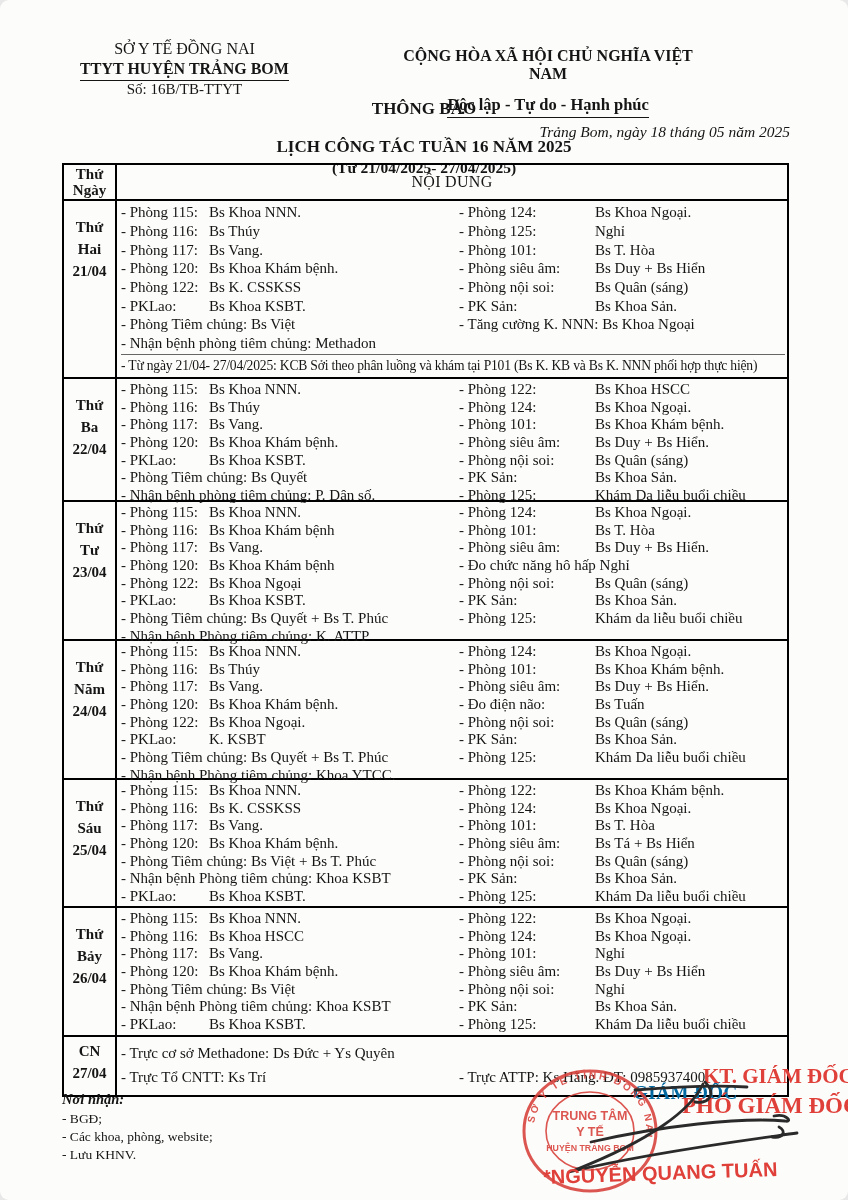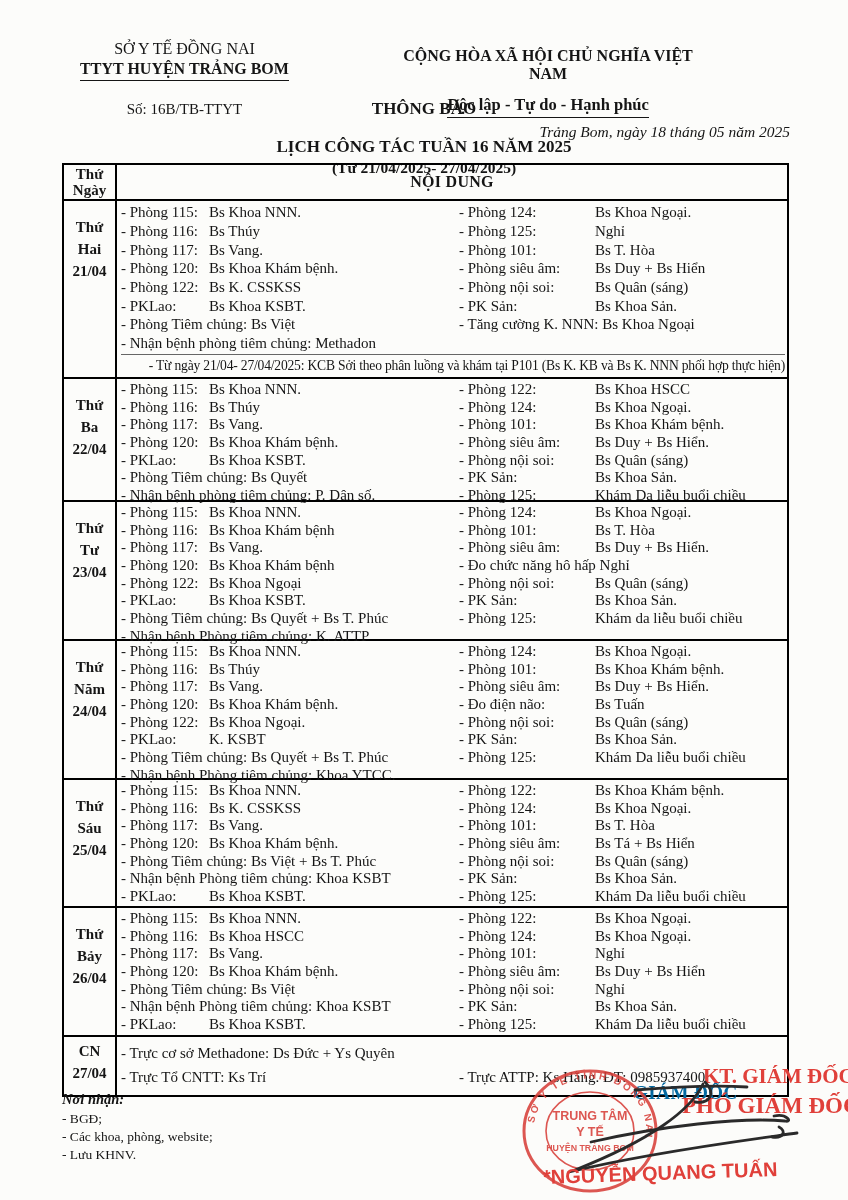--- a/index.html
+++ b/index.html
@@ -1,26 +1,27 @@
 <!DOCTYPE html>
 <html><head>
 <meta charset="utf-8">
 <style>
   html,body { margin:0; padding:0; background:#e8e8e8; }
   .page {
     position:relative; width:848px; height:1200px; margin:0 auto;
     background:#fcfcfa; color:#151515; overflow:hidden;
     font-family:"Liberation Serif", serif;
+    border-radius:9px;
   }
   
   .hdr-left { position:absolute; left:72px; top:40px; width:225px; text-align:center; }
   .hdr-left .l1 { font-size:16px; }
   .hdr-left .l2 { font-size:16px; font-weight:bold; margin-top:2px; }
   .hdr-left .l2 span { display:inline-block; border-bottom:1.5px solid #151515; padding-bottom:2px; }
-  .hdr-left .l3 { font-size:15px; margin-top:20px; }
+  .hdr-left .l3 { font-size:15px; margin-top:0; }
 
   .hdr-right { position:absolute; left:388px; top:40px; width:402px; }
   .hdr-right .l1 { font-size:16px; font-weight:bold; text-align:center; width:320px;margin-top:7px; }
   .hdr-right .l2 { font-size:16.5px; font-weight:bold; text-align:center; width:320px; margin-top:12px; }
   .hdr-right .l2 span { display:inline-block; border-bottom:1.5px solid #151515; padding-bottom:2px; }
   .hdr-right .l3 { font-size:15.5px; font-style:italic; text-align:right; width:402px; margin-top:5px; }
 
   .doc-titles { position:absolute; left:0; top:99px; width:100%; text-align:center; }
   .doc-titles .t1 { font-size:17px; font-weight:bold; }
   .doc-titles .t2 { font-size:17px; font-weight:bold; margin-top:18px; }
@@ -28,34 +29,34 @@
 
   
   table.sched {
     position:absolute; left:62px; top:163px; width:727px;
     border-collapse:collapse; table-layout:fixed;
   }
   .sched th, .sched td { border:2px solid #000; padding:0; vertical-align:top; }
   .sched col.c-day { width:53px; }
   .sched thead th { height:34px; vertical-align:middle; text-align:center; }
   th.day-col div { font-size:15px; font-weight:bold; line-height:1.1; }
-  th.content-col span { font-size:16px; font-weight:bold; letter-spacing:.3px; }
+  th.content-col span { font-size:16px; font-weight:normal; letter-spacing:.3px; }
 
   td.day-cell { text-align:center; font-weight:bold; font-size:15px; line-height:1.45; padding-top:16px; }
   tr.r6 td.day-cell { padding-top:4px; }
 
   .content-inner { display:flex; flex-direction:column; justify-content:space-evenly; padding:2px 2px 2px 4px; }
   .hc0{height:172px}.hc1{height:117px}.hc2{height:133px}.hc3{height:133px}
   .hc4{height:122px}.hc5{height:123px}.hc6{height:54px}
 
   .line { display:grid; grid-template-columns:88px 250px 136px 1fr; font-size:15px; line-height:1.18; }
   .line span { white-space:nowrap; }
   .sp2 { grid-column:span 2; }
   .fullline { grid-column:1 / -1; }
-  .note { border-top:1px solid #666; padding-top:3px; font-size:13.6px; letter-spacing:-0.2px;text-align:right; }
+  .note { border-top:1px solid #666; padding-top:3px; font-size:13.6px; letter-spacing:-0.2px; }
 
   
   .notes { position:absolute; left:62px; top:1090px; font-size:13.5px; line-height:1.35; }
   .notes .t { font-weight:bold; font-style:italic; font-size:14.5px; }
 
   .giamdoc-black { position:absolute; left:633px; top:1082px; font-size:19px; font-weight:bold; letter-spacing:.5px; color:#0369a1; }
   .kt-red  { position:absolute; left:703px; top:1064px; font-size:21px; font-weight:bold; color:#e0403a; white-space:nowrap; }
   .pho-red { position:absolute; left:682px; top:1093px; font-size:23px; font-weight:bold; color:#e0403a; white-space:nowrap; }
   .signer  { position:absolute; left:543px; top:1162px; font-size:20px; font-weight:bold; color:#e0403a;
              font-family:"Liberation Sans", sans-serif; transform:rotate(-2deg); white-space:nowrap; }

